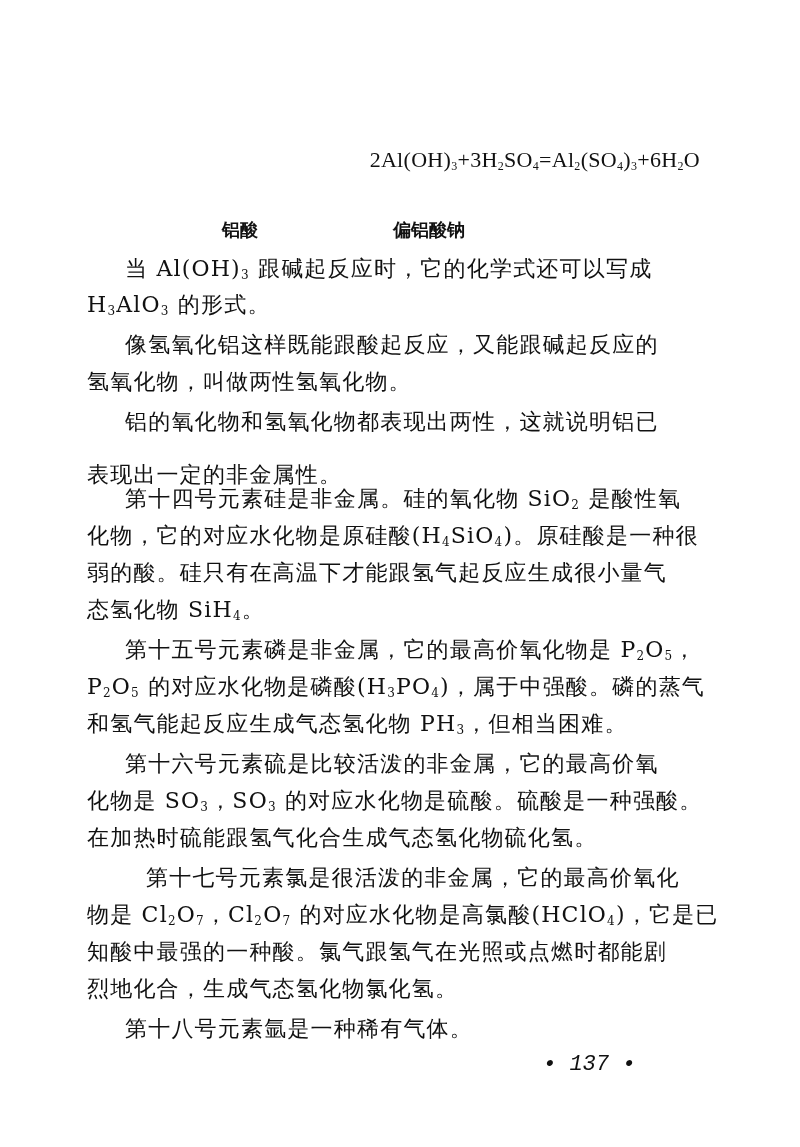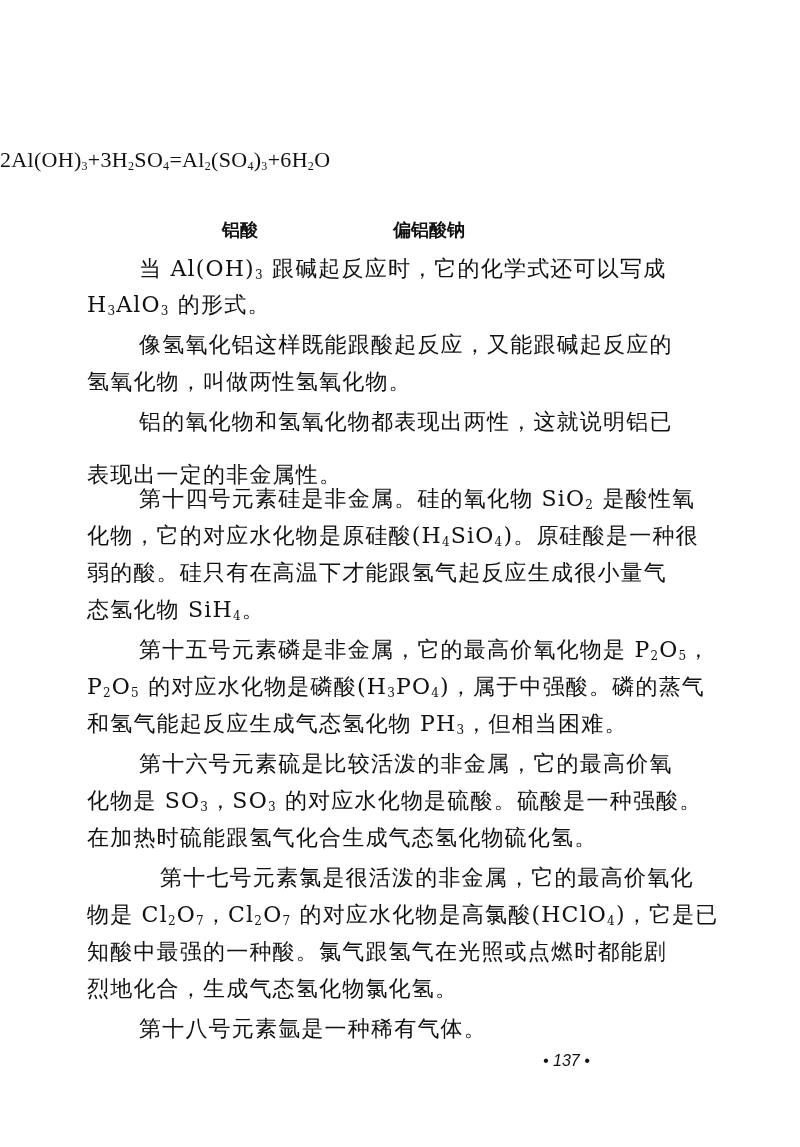--- a/index.html
+++ b/index.html
@@ -3,38 +3,38 @@
 <meta charset="utf-8">
 <style>
   html, body { margin: 0; padding: 0; }
   body {
     width: 800px; height: 1147px; background: #ffffff; color: #111;
     font-family: "DejaVu Serif", "Liberation Serif", serif;
     position: relative; overflow: hidden;
   }
   .page { position: absolute; left: 0; top: 0; width: 800px; height: 1147px; }
   .eq {
-    position: absolute; left: 0; width: 700px; text-align: left;
+    position: absolute; left: 0; width: 700px; text-align: right;
     font-family: "Liberation Serif", "DejaVu Serif", serif;
     font-size: 22px; letter-spacing: 0.3px;
   }
   .eq1 { top: 147px; }
   .eq2 { top: 186px; }
   .eq-labels { position: absolute; top: 218px; left: 0; width: 800px; height: 20px; font-family: "DejaVu Sans", sans-serif; font-size: 18px; font-weight: bold; }
   .eq-label-a { position: absolute; left: 222px; }
   .eq-label-b { position: absolute; left: 393px; }
   .line {
     position: absolute; left: 87px; white-space: nowrap;
     font-size: 22px; line-height: 30px; letter-spacing: 1.2px;
   }
-  .indent { left: 139px; }
+  .indent { left: 125px; }
   sub { font-size: 12px; vertical-align: -3px; line-height: 0; }
   .page-number {
     position: absolute; left: 543px; top: 1052px;
-    font-family: Liberation Sans, sans-serif; font-style: italic; font-size: 16px;
+    font-family: Liberation Mono, monospace; font-style: italic; font-size: 22px;
   }
 </style>
 </head>
 <body>
 
 <div class="page">
   <div class="eq eq1">2Al(OH)<sub>3</sub>+3H<sub>2</sub>SO<sub>4</sub>=Al<sub>2</sub>(SO<sub>4</sub>)<sub>3</sub>+6H<sub>2</sub>O</div>
   <div class="eq-labels">
     <span class="eq-label-a">铝酸</span>
     <span class="eq-label-b">偏铝酸钠</span>

